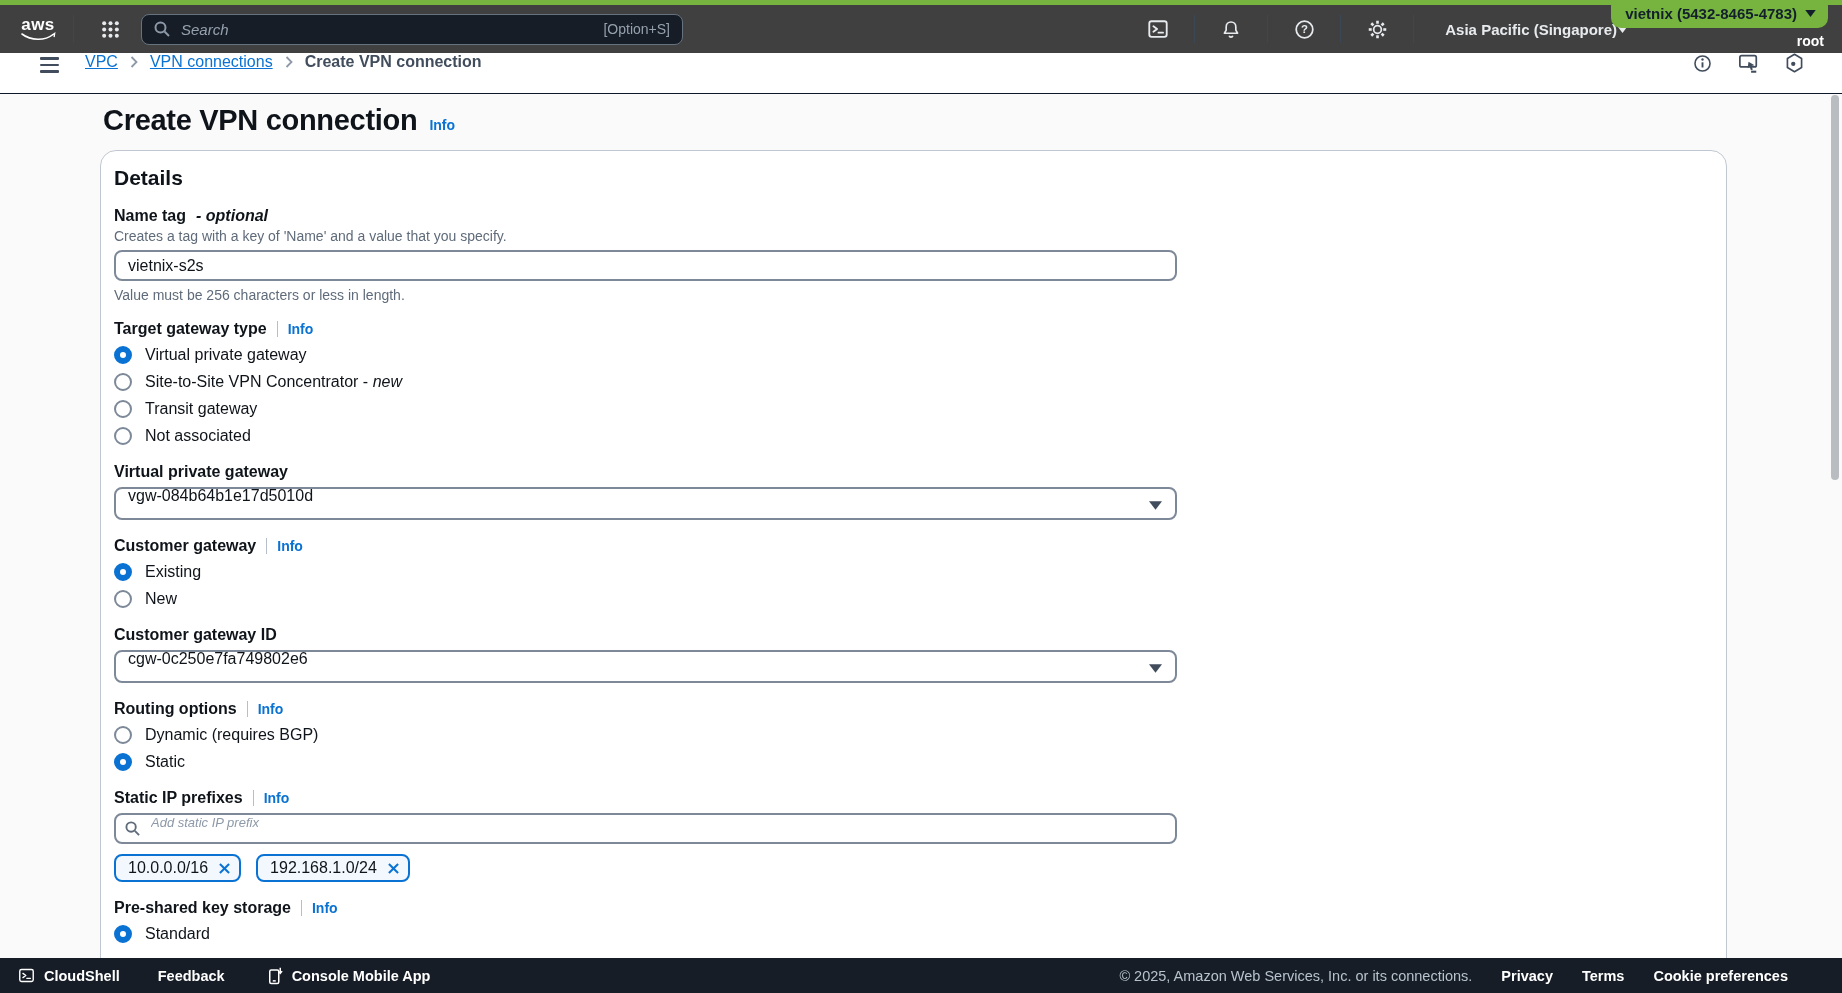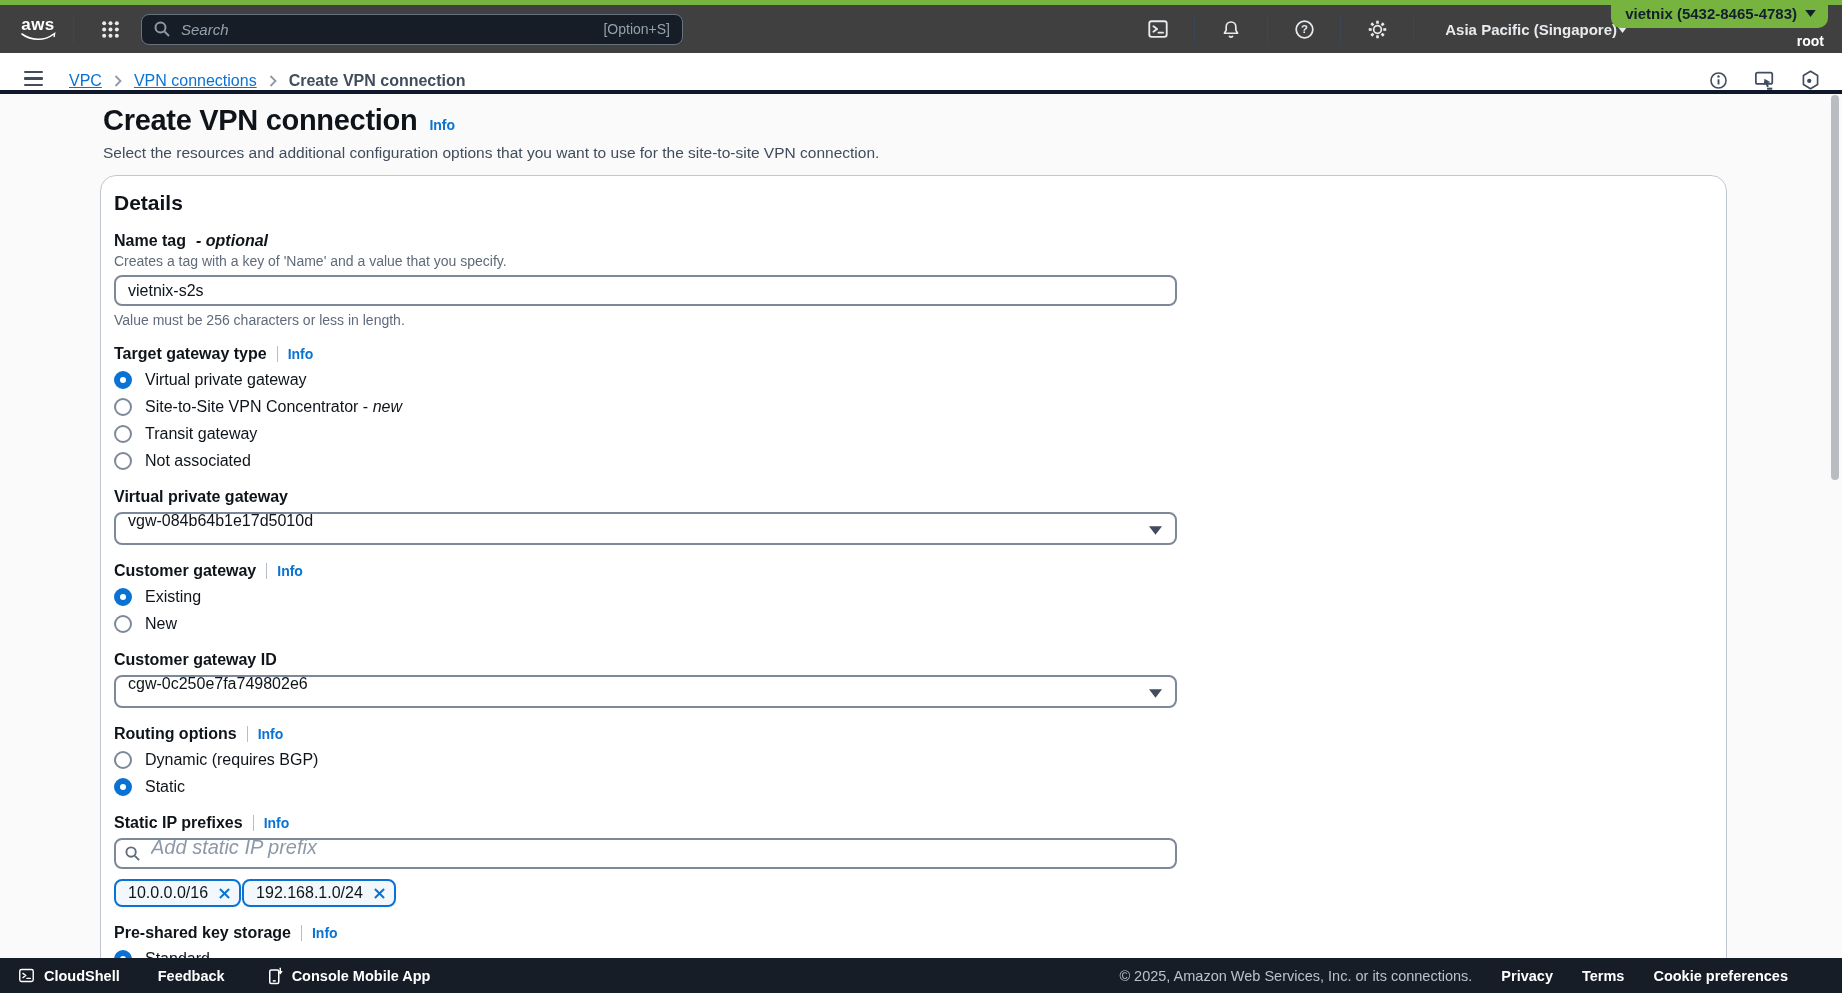--- a/index.html
+++ b/index.html
@@ -39,21 +39,21 @@
     background:#76b43f; color:#13202c; font-weight:700; font-size:15px;
     padding:4px 12px 6px 14px; border-radius:5px 5px 10px 10px;
     display:flex; align-items:center; gap:8px; cursor:pointer;
   }
   .root-label { position:absolute; top:33px; right:18px; z-index:8; color:#fff; font-size:14px; font-weight:700; }
   .badge-spacer { width:196px; height:48px; }
 
   
   .crumbbar {
     position:absolute; top:53px; left:0; right:0; height:41px; background:#fff;
-    border-bottom:4px solid #0f172a; display:flex; align-items:flex-end; padding:0 22px; z-index:5;
+    border-bottom:1px solid #0f172a; display:flex; align-items:flex-start; padding:0 38px; z-index:5;
   }
   .hamburger { display:flex; flex-direction:column; gap:4px; cursor:pointer; padding:4px 2px; }
   .hamburger span { width:19px; height:2.5px; background:#414d5c; border-radius:1px; }
   .crumbs { display:flex; align-items:center; gap:12px; margin-left:24px; font-size:16px; }
   .crumb-link { color:#0972d3; text-decoration:underline; font-weight:400; cursor:pointer; }
   .crumb-current { color:#414d5c; font-weight:700; }
   .crumb-sep { color:#8d99a8; display:flex; align-items:center; }
   .crumb-right { margin-left:auto; display:flex; align-items:center; gap:26px; color:#414d5c; }
   .crumb-right .cicon { cursor:pointer; display:flex; align-items:center; }
 
@@ -83,38 +83,38 @@
 
   .text-input {
     display:block; margin-top:6px; width:1063px; height:31px;
     border:2px solid #7d8998; border-radius:8px; padding:0 12px;
     font-size:16px; color:#0f141a; font-family:"Liberation Sans", sans-serif; background:#fff; outline:none;
   }
   .search-input-wrap { position:relative; margin-top:6px; width:1063px; }
   .search-input-wrap .sicon { position:absolute; left:11px; top:8px; color:#5f6b7a; }
   .prefix-input {
     display:block; width:1063px; height:31px; border:2px solid #7d8998; border-radius:8px;
-    padding:0 12px 12px 35px; font-size:20px; font-style:italic; color:#0f141a;
+    padding:0 12px 12px 35px; font-size:13px; font-style:italic; color:#0f141a;
     font-family:"Liberation Sans", sans-serif; background:#fff; outline:none;
   }
   .prefix-input::placeholder { color:#8d99a8; font-style:italic; }
 
   .select {
     margin-top:6px; width:1063px; height:33px; border:2px solid #7d8998; border-radius:8px;
     background:#fff; display:flex; align-items:center; padding:0 34px 16px 12px;
     font-size:16px; color:#0f141a; position:relative; cursor:pointer;
   }
   .select .sel-caret { position:absolute; right:13px; top:12px; }
 
   .radio-row { display:flex; align-items:center; gap:13px; margin-top:7px; font-size:16px; color:#0f141a; cursor:pointer; min-height:20px; }
   .radio { width:18px; height:18px; border-radius:50%; border:2px solid #7d8998; background:#fff; flex:none; }
   .radio.checked { border:6px solid #0972d3; }
   .radio-label i { font-style:italic; }
 
-  .tokens { display:flex; gap:1px; margin-top:10px; }
+  .tokens { display:flex; gap:15px; margin-top:10px; }
   .token {
     display:inline-flex; align-items:center; gap:11px;
     border:2px solid #0972d3; border-radius:8px; background:#f2f8fd;
     padding:3px 9px 3px 12px; font-size:16px; color:#0f141a;
   }
   .token .tclose { color:#0972d3; cursor:pointer; display:flex; align-items:center; }
 
   
   .scroll-thumb { position:absolute; right:3px; top:95px; width:8px; height:385px; background:#b9bdc1; border-radius:4px; z-index:9; }
 
@@ -266,21 +266,20 @@
           <polygon points="11,1.5 19.5,6.5 19.5,17.5 11,22.5 2.5,17.5 2.5,6.5" fill="none" stroke="currentColor" stroke-width="2" stroke-linejoin="round"></polygon>
           <circle cx="9.5" cy="13" r="2.6" fill="currentColor"></circle>
         </svg>
     </span>
   </div>
 </nav>
 
 <main class="content">
   <div class="page-header">
     <h1 class="page-title">Create VPN connection</h1><span class="title-info">Info</span>
-    <div class="page-subtitle">Select the resources and additional configuration options that you want to use for the site-to-site VPN connection.</div>
   </div>
 
   <section class="card">
     <h2 class="card-heading">Details</h2>
 
     <div class="field">
       <div class="field-label">
         <span>Name tag</span>
         <i class="optional">- optional</i>
       </div>

